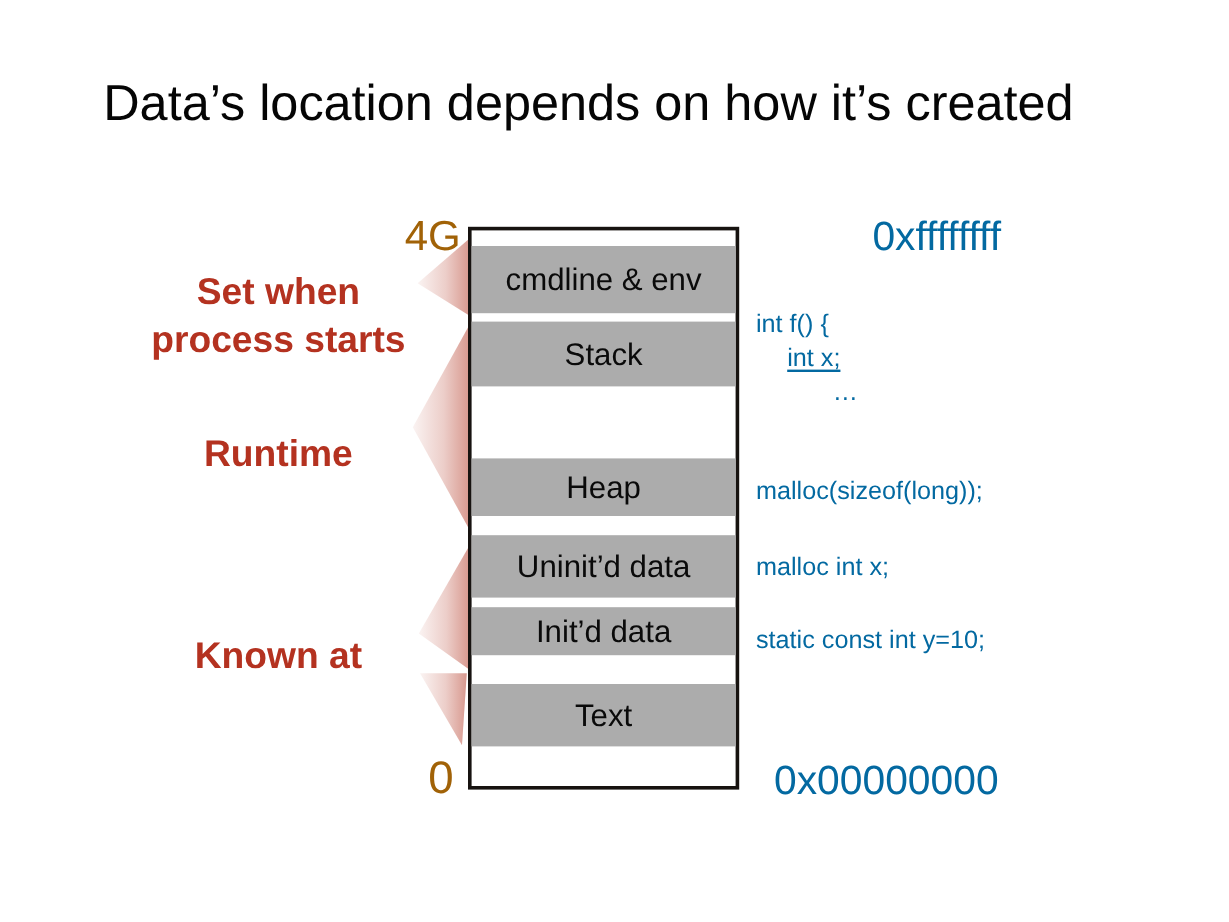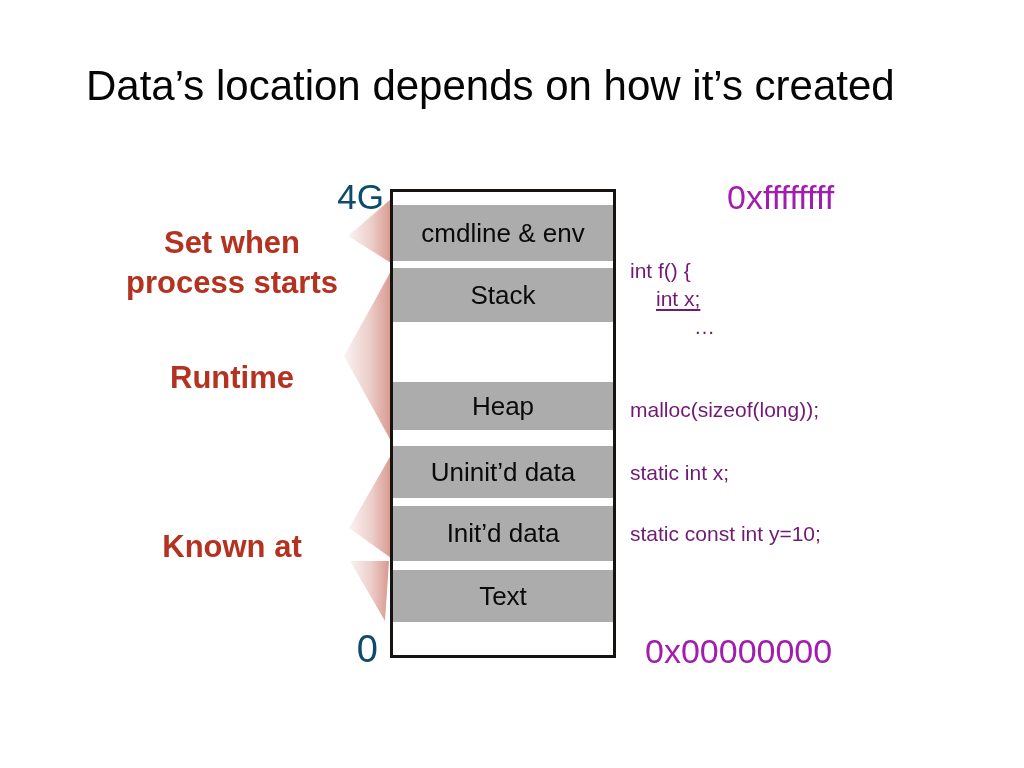--- a/index.html
+++ b/index.html
@@ -48,28 +48,28 @@
     justify-content: center;
     font-size: 26px;
     color: #0a0a0a;
     z-index: 2;
     white-space: nowrap;
   }
   #segment-cmdline-env { top: 205px; height: 56px; }
   #segment-stack       { top: 268px; height: 54px; }
   #segment-heap        { top: 382px; height: 48px; }
   #segment-uninit-data { top: 446px; height: 52px; }
-  #segment-init-data   { top: 506px; height: 55px; }
+  #segment-init-data   { top: 506px; height: 40px; }
   #segment-text        { top: 570px; height: 52px; }
 
   
-  .axis-num { position: absolute; text-align: right; color: #0c4a6e; z-index: 3; white-space: nowrap; }
+  .axis-num { position: absolute; text-align: right; color: #a16207; z-index: 3; white-space: nowrap; }
   #axis-top-label    { left: 328px; top: 177px; width: 56px; font-size: 35px; }
   #axis-bottom-label { left: 330px; top: 628px; width: 48px; font-size: 38px; }
-  .address { position: absolute; color: #a21caf; z-index: 3; white-space: nowrap; font-size: 34px; }
+  .address { position: absolute; color: #0369a1; z-index: 3; white-space: nowrap; font-size: 34px; }
   #address-top    { left: 727px; top: 178px; }
   #address-bottom { left: 645px; top: 632px; }
 
   
   .red-label {
     position: absolute;
     left: 97px; width: 270px;
     color: #b43220;
     font-weight: bold;
     font-size: 31px;
@@ -80,21 +80,21 @@
     margin-top: 28px;
   }
   #label-set-when { top: 195px; }
   #label-runtime  { top: 330px; }
   #label-known-at { top: 499px; }
 
   
   .code-note {
     position: absolute;
     font-size: 21px;
-    color: #701a75;
+    color: #0369a1;
     z-index: 3;
     white-space: nowrap;
   }
   #code-stack  { left: 630px; top: 257px; line-height: 28px; }
   #code-stack .indent1 { margin-left: 26px; text-decoration: underline; text-underline-offset: 3px; }
   #code-stack .indent2 { margin-left: 64px; }
   #code-heap   { left: 630px; top: 398px; }
   #code-uninit { left: 630px; top: 461px; }
   #code-init   { left: 630px; top: 522px; }
 </style>
@@ -154,14 +154,14 @@
 <div class="red-label" id="label-known-at">
   <div>Known at</div>
 </div>
 
 <div class="code-note" id="code-stack">
   <div>int f() {</div>
   <div class="indent1">int x;</div>
   <div class="indent2">…</div>
 </div>
 <div class="code-note" id="code-heap">malloc(sizeof(long));</div>
-<div class="code-note" id="code-uninit">static int x;</div>
+<div class="code-note" id="code-uninit">malloc int x;</div>
 <div class="code-note" id="code-init">static const int y=10;</div>
 
 </body></html>

